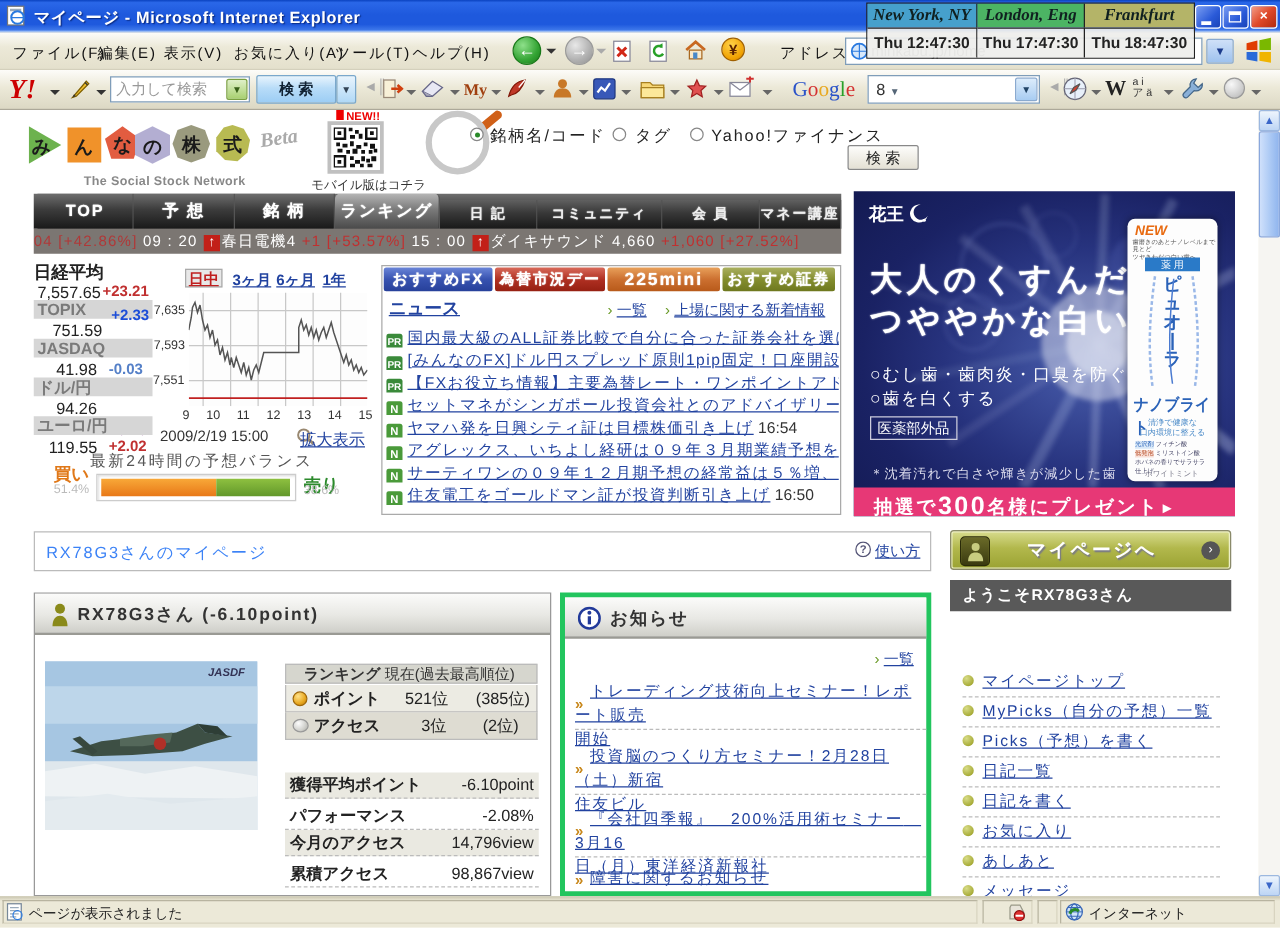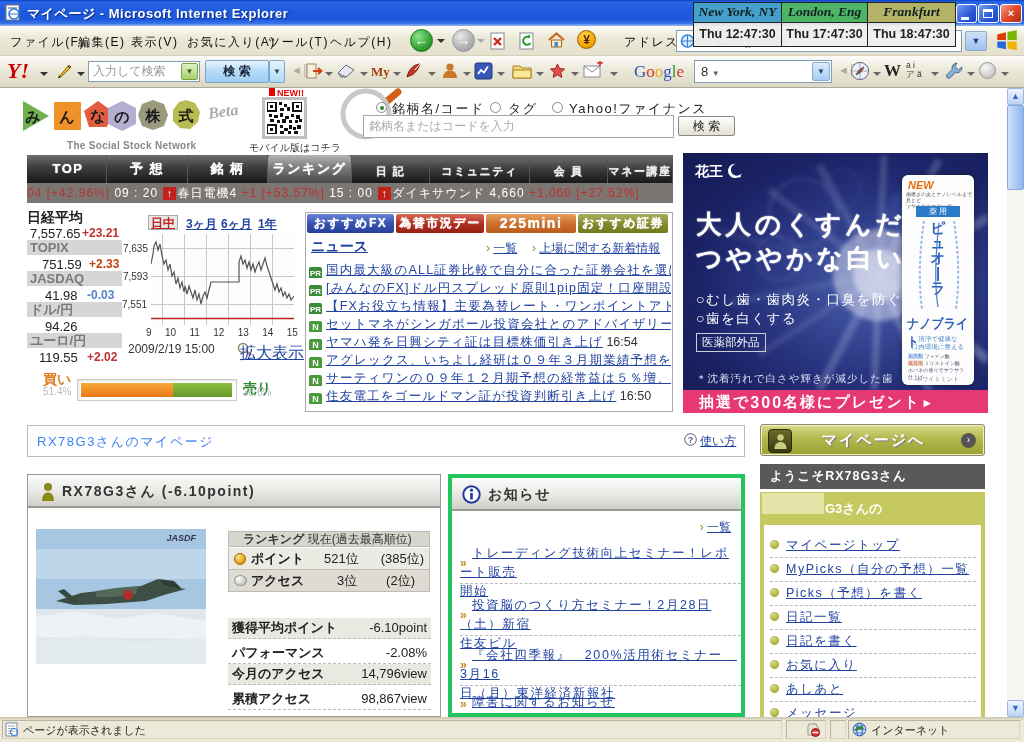--- a/index.html
+++ b/index.html
@@ -261,21 +261,20 @@
  <circle cx="28" cy="26" r="23" fill="#fff" stroke="#c8c8c8" stroke-width="5"></circle>
 </svg>
 <div class="abs" style="left:376px;top:14px;width:11px;height:11px;border-radius:50%;border:1px solid #888;background:#fff">
       <span style="position:absolute;left:2.5px;top:2.5px;width:4px;height:4px;border-radius:50%;background:#2a8a2a"></span>
     </div>
 <div class="abs radlbl" style="left:392px;top:12px;font-size:13px;color:#222">銘柄名/コード</div>
 <div class="abs" style="left:490px;top:14px;width:11px;height:11px;border-radius:50%;border:1px solid #888;background:#fff"></div>
 <div class="abs radlbl" style="left:508px;top:12px;font-size:13px;color:#222">タグ</div>
 <div class="abs" style="left:552px;top:14px;width:11px;height:11px;border-radius:50%;border:1px solid #888;background:#fff"></div>
 <div class="abs radlbl" style="left:569px;top:12px;font-size:13px;color:#222">Yahoo!ファイナンス</div>
-<div class="abs" style="left:363px;top:27px;width:311px;height:23px;background:#fff;border:1px solid #a0a8b0;font-size:12px;color:#aaa;line-height:21px;padding-left:5px">銘柄名またはコードを入力</div>
 <div class="abs" style="left:678px;top:28px;width:57px;height:20px;background:linear-gradient(180deg,#fdfdfb,#e4e0d4);border:1px solid #888;border-radius:2px;font-size:12px;color:#222;text-align:center;line-height:18px">検 索</div>
 
 <div class="abs" id="navbar" style="left:27px;top:67px;width:646px;height:28px;background:linear-gradient(180deg,#6e6e6e,#3c3c3c 45%,#191919)">
  <div class="abs navtab" style="left:3px;width:77px">TOP</div>
  <div class="abs navtab" style="left:80px;width:81px">予 想</div>
  <div class="abs navtab" style="left:161px;width:80px">銘 柄</div>
  <div class="abs navtab" style="left:241px;width:84px;background:linear-gradient(180deg,#b5b5b5,#7a7a7a 45%,#4a4a4a);border-radius:4px 4px 0 0">ランキング</div>
  <div class="abs navtab2" style="left:325px;width:78px">日 記</div>
  <div class="abs navtab2" style="left:403px;width:100px">コミュニティ</div>
  <div class="abs navtab2" style="left:503px;width:78px">会 員</div>
@@ -312,21 +311,21 @@
  </svg>
  <div class="abs" style="left:12px;top:10px;color:#fff;font-weight:bold;font-size:14px">花王<svg style="position:absolute;left:32px;top:0px;width:16px;height:16px" viewBox="0 0 20 20">
           <path d="M12 1 A9 9 0 1 0 19 12 A7.5 7.5 0 1 1 12 1 Z" fill="#fff"></path>
           <circle cx="15.5" cy="16.5" r="1.6" fill="#fff"></circle>
         </svg></div>
  <div class="abs" style="left:13px;top:56px;color:#fff;font-weight:bold;font-size:25.5px;letter-spacing:4px;line-height:31px;text-shadow:0 0 1.5px #fff">大人のくすんだ歯<span style="font-size:17px">を、</span><br>つややかな白い歯<span style="font-size:17px">に。</span></div>
  <div class="abs" style="left:13px;top:137px;color:#fff;font-size:13.5px;line-height:18px;letter-spacing:1.5px"><span class="adc">○</span>むし歯・歯肉炎・口臭を防ぐ<br><span class="adc">○</span>歯を白くする</div>
  <div class="abs" style="left:13px;top:180px;color:#fff;font-size:11.5px;border:1px solid #ccd;padding:1px 5px">医薬部外品</div>
  <div class="abs" style="left:13px;top:219px;color:#dde;font-size:10.5px;letter-spacing:1px">＊沈着汚れで白さや輝きが減少した歯</div>
  <div class="abs" style="left:0;top:237px;width:305px;height:23px;background:#e73876;color:#fff">
-  <div style="position:absolute;left:16px;top:3px;font-size:15px;font-weight:bold;letter-spacing:2px">抽選で<span style="font-size:16px;position:relative;top:1px">300</span>名様にプレゼント<span style="font-size:12px">►</span></div>
+  <div style="position:absolute;left:16px;top:3px;font-size:15px;font-weight:bold;letter-spacing:2px">抽選で<span style="font-size:20px;position:relative;top:1px">300</span>名様にプレゼント<span style="font-size:12px">►</span></div>
  </div>
  <div class="abs" style="left:219px;top:22px;width:72px;height:210px;background:#fdfdfd;border-radius:6px;box-shadow:0 0 6px rgba(0,0,0,.4)">
   <div style="position:absolute;left:6px;top:4px;color:#e86a10;font-style:italic;font-weight:bold;font-size:11px">NEW</div>
   <div style="position:absolute;left:4px;top:16px;color:#555;font-size:5px;line-height:6px">歯磨きのあとナノレベルまで見とど<br>ツヤきわだつ白い歯へ</div>
   <div style="position:absolute;left:14px;top:31px;width:44px;height:11px;background:#2a7ac8;color:#fff;font-size:8px;text-align:center;line-height:11px">薬 用</div>
   <div style="position:absolute;left:26px;top:46px;width:20px;color:#2a62b8;font-weight:bold;font-size:14.5px;line-height:15px;text-align:center">ピ<br>ュ<br>オ<br>|<br>ラ</div>
   <svg style="position:absolute;left:8px;top:44px;width:58px;height:92px" viewBox="0 0 58 92">
           <path d="M14 2 C10 30 8 60 12 90" stroke="#9ab8e8" stroke-width="2" fill="none" stroke-dasharray="3 2"></path>
           <path d="M44 2 C48 30 50 60 46 90" stroke="#9ab8e8" stroke-width="2" fill="none" stroke-dasharray="3 2"></path>
           <path d="M29 4 C26 30 24 62 28 88" stroke="#4a7ad0" stroke-width="1.2" fill="none"></path>
@@ -336,37 +335,37 @@
   <div style="position:absolute;left:6px;top:178px;width:60px;height:22px;font-size:5px;color:#446;line-height:7px"><span style="background:#d8e8f8;color:#2a62b8">光沢剤</span> フィチン酸<br><span style="background:#f8e0d8;color:#b8502a">低発泡</span> ミリストイン酸<br>ホバネの香りでサラサラ仕上げ</div>
   <div style="position:absolute;left:14px;top:200px;color:#778;font-size:6px">ホワイトミント</div>
  </div>
 </div>
 
 <div class="abs" style="left:27px;top:121px;width:95px;height:16px;font-size:14px;font-weight:bold;color:#222">日経平均</div>
 <div class="abs mval" style="left:30px;top:138px">7,557.65</div>
     <div class="abs mchg" style="left:82px;top:138px;color:#c03030">+23.21</div>
 <div class="abs mlbl" style="top:152px">TOPIX</div>
 <div class="abs mval" style="left:42px;top:169px">751.59</div>
-    <div class="abs mchg" style="left:89px;top:169px;color:#c2410c">+2.33</div>
+    <div class="abs mchg" style="left:89px;top:157px;color:#1d4ed8">+2.33</div>
 <div class="abs mlbl" style="top:183px">JASDAQ</div>
 <div class="abs mval" style="left:45px;top:200px">41.98</div>
     <div class="abs mchg" style="left:87px;top:200px;color:#5580c8">-0.03</div>
 <div class="abs mlbl" style="top:214px">ドル/円</div>
 <div class="abs mval" style="left:45px;top:231px">94.26</div>
     <div class="abs mchg" style="left:87px;top:249px;color:#701a75">+0.48</div>
 <div class="abs mlbl" style="top:245px">ユーロ/円</div>
 <div class="abs mval" style="left:39px;top:262px">119.55</div>
     <div class="abs mchg" style="left:87px;top:262px;color:#c03030">+2.02</div>
 <div class="abs" style="left:148px;top:127px;width:30px;height:15px;background:#e8e8e8;border:1px solid #aaa;color:#c02020;font-size:12px;font-weight:bold;text-align:center;line-height:14px;text-decoration:underline">日中</div>
 <div class="abs lk" style="left:186px;top:128px;font-size:12px;font-weight:bold">3ヶ月</div>
 <div class="abs lk" style="left:221px;top:128px;font-size:12px;font-weight:bold">6ヶ月</div>
 <div class="abs lk" style="left:258px;top:128px;font-size:12px;font-weight:bold">1年</div>
 <div class="abs" style="left:122px;top:155px;width:26px;height:10px;font-size:10px;color:#333;text-align:right">7,635</div>
 <div class="abs" style="left:122px;top:183px;width:26px;height:10px;font-size:10px;color:#333;text-align:right">7,593</div>
-<div class="abs" style="left:122px;top:211px;width:26px;height:10px;font-size:10px;color:#333;text-align:left">7,551</div>
+<div class="abs" style="left:122px;top:211px;width:26px;height:10px;font-size:10px;color:#333;text-align:center">7,551</div>
 <svg class="abs" style="left:151px;top:146px;width:143px;height:91px" viewBox="0 0 143 91">
  <rect width="143" height="91" fill="#fdfdfd"></rect>
  <g stroke="#c8c8c8" stroke-width="1">
   <path d="M0 14.5 h143 M0 42.5 h143 M0 70.5 h143"></path>
   <path d="M11.5 0 v91 M33.5 0 v91 M55.5 0 v91 M77.5 0 v91 M99.5 0 v91 M121.5 0 v91"></path>
  </g>
  <path d="M0 84.5 h143" stroke="#c02020" stroke-width="1.3"></path>
  <path d="M0 30 L2 20 3 12 5 8 7 16 9 10 11 22 13 30 15 26 17 36 19 30 21 42 23 38 25 50 27 44 29 54 31 48 33 58 34 52 36 60 38 52 40 58 42 64 44 56 46 66 48 60 50 70 52 62 54 58 56 64 58 56 60 48 62 48 88 48 88 28 90 22 92 30 94 26 96 34 98 28 100 36 102 30 104 38 106 32 108 28 110 36 112 30 114 24 116 32 118 38 120 44 122 50 124 56 126 50 128 58 130 54 132 62 134 58 136 64 138 60 140 66 143 62" fill="none" stroke="#555" stroke-width="1.2"></path>
 </svg>
 <div class="abs" style="left:146px;top:239px;width:152px;height:10px;font-size:10px;color:#333;display:flex;justify-content:space-between">
@@ -376,21 +375,22 @@
       <span>12</span>
       <span>13</span>
       <span>14</span>
       <span>15</span>
     </div>
 <div class="abs" style="left:128px;top:254px;font-size:12px;color:#333">2009/2/19 15:00</div>
 <svg class="abs" style="left:237px;top:254px;width:15px;height:14px" viewBox="0 0 15 14">
       <circle cx="6" cy="6" r="4.5" fill="#fff" stroke="#998870" stroke-width="1.6"></circle>
       <path d="M9.5 9.5 L14 13" stroke="#998870" stroke-width="2.4"></path>
     </svg>
-<div class="abs lk" style="left:240px;top:255px;font-size:16px">拡大表示</div>
+<div class="abs lk" style="left:240px;top:255px;font-size:13px">拡大表示</div>
+<div class="abs" style="left:72px;top:273px;font-size:12.5px;color:#555;letter-spacing:2px">最新24時間の予想バランス</div>
 <div class="abs" style="left:43px;top:283px;font-size:14px;font-weight:bold;color:#e07818">買い</div>
 <div class="abs" style="left:43px;top:298px;font-size:10px;color:#bbb">51.4%</div>
 <div class="abs" style="left:77px;top:291px;width:160px;height:22px;background:#fff;border:1px solid #ccc;box-shadow:inset 1px 1px 2px #ddd">
  <div style="position:absolute;left:3px;top:3px;width:92px;height:14px;background:linear-gradient(180deg,#f8a838,#e87818)"></div>
  <div style="position:absolute;left:95px;top:3px;width:59px;height:14px;background:linear-gradient(180deg,#8ec040,#62982a)"></div>
 </div>
 <div class="abs" style="left:243px;top:292px;font-size:14px;font-weight:bold;color:#2c8a2c">売り</div>
 <div class="abs" style="left:243px;top:299px;font-size:10px;color:#bbb">38.6%</div>
 
 <div class="abs" style="left:305px;top:124px;width:368px;height:200px;border:1px solid #aaa;background:#fff"></div>
@@ -424,25 +424,20 @@
           <circle cx="7.5" cy="4.5" r="3.2" fill="#c8cc80"></circle>
           <path d="M1.5 16 c0-5 2.6-7 6-7 s6 2 6 7 Z" fill="#c8cc80"></path>
         </svg>
  </div>
  <div style="position:absolute;left:0;top:6px;width:225px;text-align:center;color:#fff;font-weight:bold;font-size:15px;letter-spacing:2px;text-shadow:1px 1px 1px #778">マイページへ</div>
  <div style="position:absolute;right:8px;top:8px;width:15px;height:15px;border-radius:50%;background:#555;color:#fff;font-size:10px;text-align:center;line-height:14px">›</div>
 </div>
 
 <div class="abs" style="left:760px;top:376px;width:225px;height:25px;background:#595959;color:#fff;font-weight:bold;font-size:12.5px;line-height:25px;padding-left:10px;letter-spacing:1px">ようこそRX78G3さん</div>
 
-<div class="abs" style="left:760px;top:404px;width:225px;height:225px;background:#c6c95f">
- <div style="position:absolute;left:2px;top:1px;width:62px;height:21px;background:#e3e5a8"></div>
- <div style="position:absolute;left:65px;top:8px;color:#fff;font-weight:bold;font-size:13px">G3さんの</div>
- <div style="position:absolute;left:4px;top:33px;width:217px;height:192px;background:#fff"></div>
-</div>
 <div class="abs smenu" style="top:446px"><span class="sbull"></span><a class="lk">マイページトップ</a></div>
 <div class="abs smenu" style="top:470px"><span class="sbull"></span><a class="lk">MyPicks（自分の予想）一覧</a></div>
 <div class="abs smenu" style="top:518px"><span class="sbull"></span><a class="lk">日記一覧</a></div>
 <div class="abs smenu" style="top:494px"><span class="sbull"></span><a class="lk">Picks（予想）を書く</a></div>
 <div class="abs smenu" style="top:542px"><span class="sbull"></span><a class="lk">日記を書く</a></div>
 <div class="abs smenu" style="top:566px"><span class="sbull"></span><a class="lk">お気に入り</a></div>
 <div class="abs smenu" style="top:590px"><span class="sbull"></span><a class="lk">あしあと</a></div>
 <div class="abs smenu" style="top:614px;border-bottom:none"><span class="sbull"></span><a class="lk">メッセージ</a></div>
 
 <div class="abs" style="left:27px;top:386px;width:414px;height:243px;border:1px solid #999;background:#fff">

